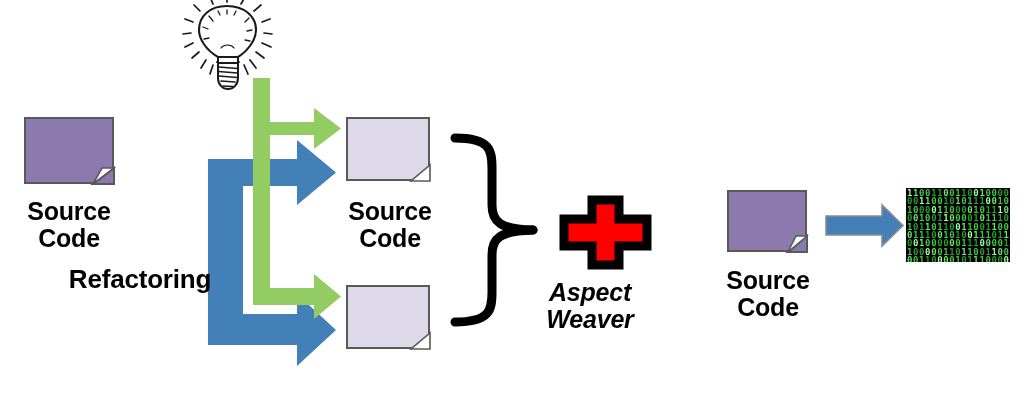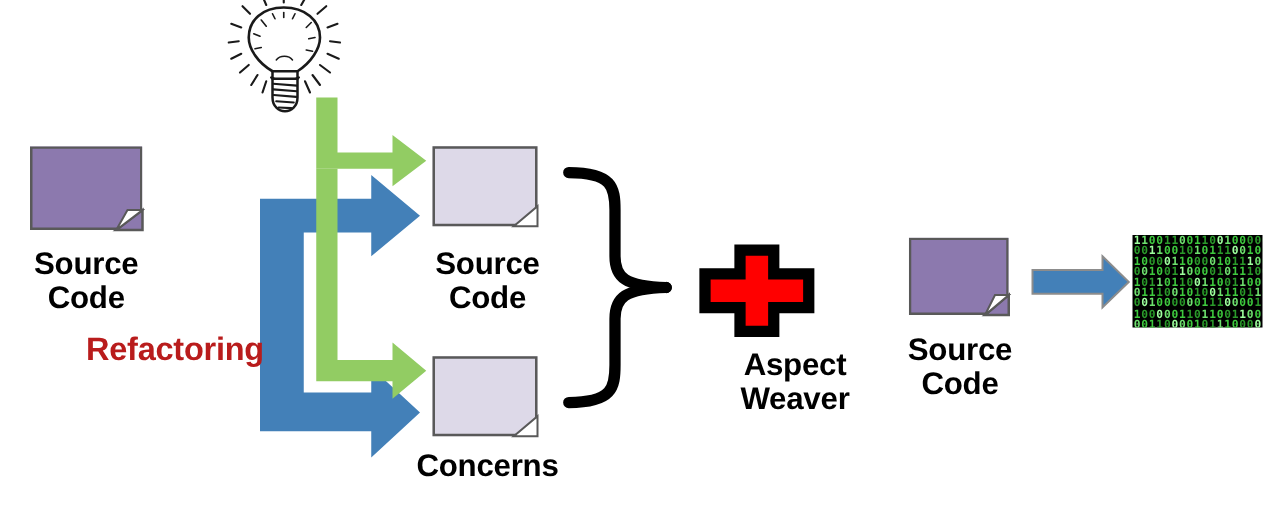--- a/index.html
+++ b/index.html
@@ -29,21 +29,21 @@
   
   .label {
     position: absolute;
     color: #000000;
     font-weight: bold;
     line-height: 1.06;
     text-align: center;
     white-space: pre;
     letter-spacing: -0.2px;
   }
-  .label.red { color: #b91c1c; }
+  .label.red { color: #000000; }
 
   
   #vec {
     position: absolute;
     left: 0; top: 0;
     width: 1028px;
     height: 420px;
     pointer-events: none;
   }
 
@@ -229,21 +229,20 @@
 
   <div class="label" style="left:5px; top:198px; width:128px; font-size:25px;">Source
 Code</div>
 
   <div class="label red" style="left:50px; top:266px; width:180px; font-size:26px;">Refactoring</div>
 
 
   <div class="label" style="left:326px; top:198px; width:128px; font-size:25px;">Source
 Code</div>
 
-  <div class="label" style="left:318px; top:360px; width:144px; font-size:25px;">Concerns</div>
-
-  <div class="label" style="left:566px; top:279px; width:140px; font-size:25px;">Aspect
+
+  <div class="label" style="left:520px; top:279px; width:140px; font-size:25px;font-style:italic;">Aspect
 Weaver</div>
 
   <div class="label" style="left:704px; top:267px; width:128px; font-size:25px;">Source
 Code</div>
 
 </div>
 
 </body></html>

